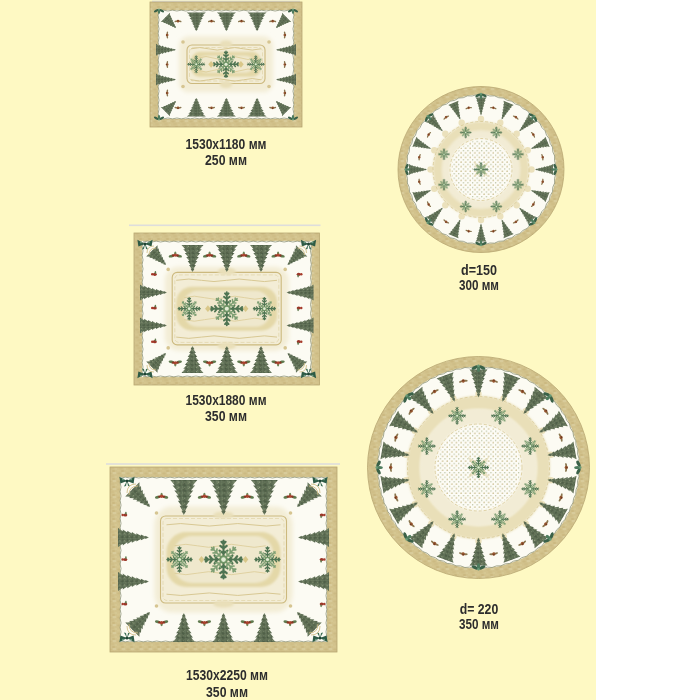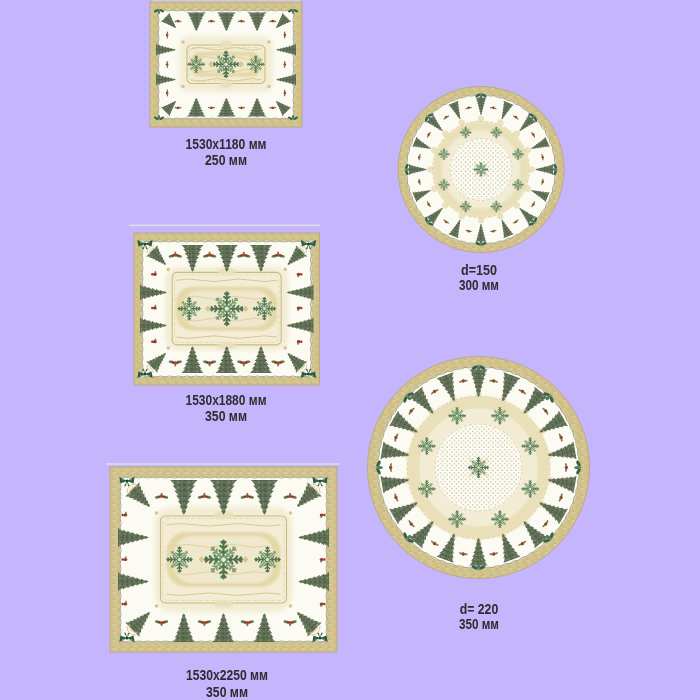--- a/index.html
+++ b/index.html
@@ -1,14 +1,14 @@
 <!DOCTYPE html>
 <html><head><meta charset="utf-8"><style>
 html,body{margin:0;padding:0;background:#ffffff;}
-#page{position:relative;width:700px;height:700px;background:#c4b5fd;overflow:hidden;}
+#page{position:relative;width:596px;height:700px;background:#fef9c3;overflow:hidden;}
 </style></head><body>
 
 <div id="page">
 <svg width="700" height="700" viewBox="0 0 700 700">
 
 <defs>
 <filter id="b1" x="-30%" y="-30%" width="160%" height="160%">
           <feGaussianBlur stdDeviation="1"></feGaussianBlur>
         </filter>
 <filter id="b2" x="-40%" y="-40%" width="180%" height="180%">

